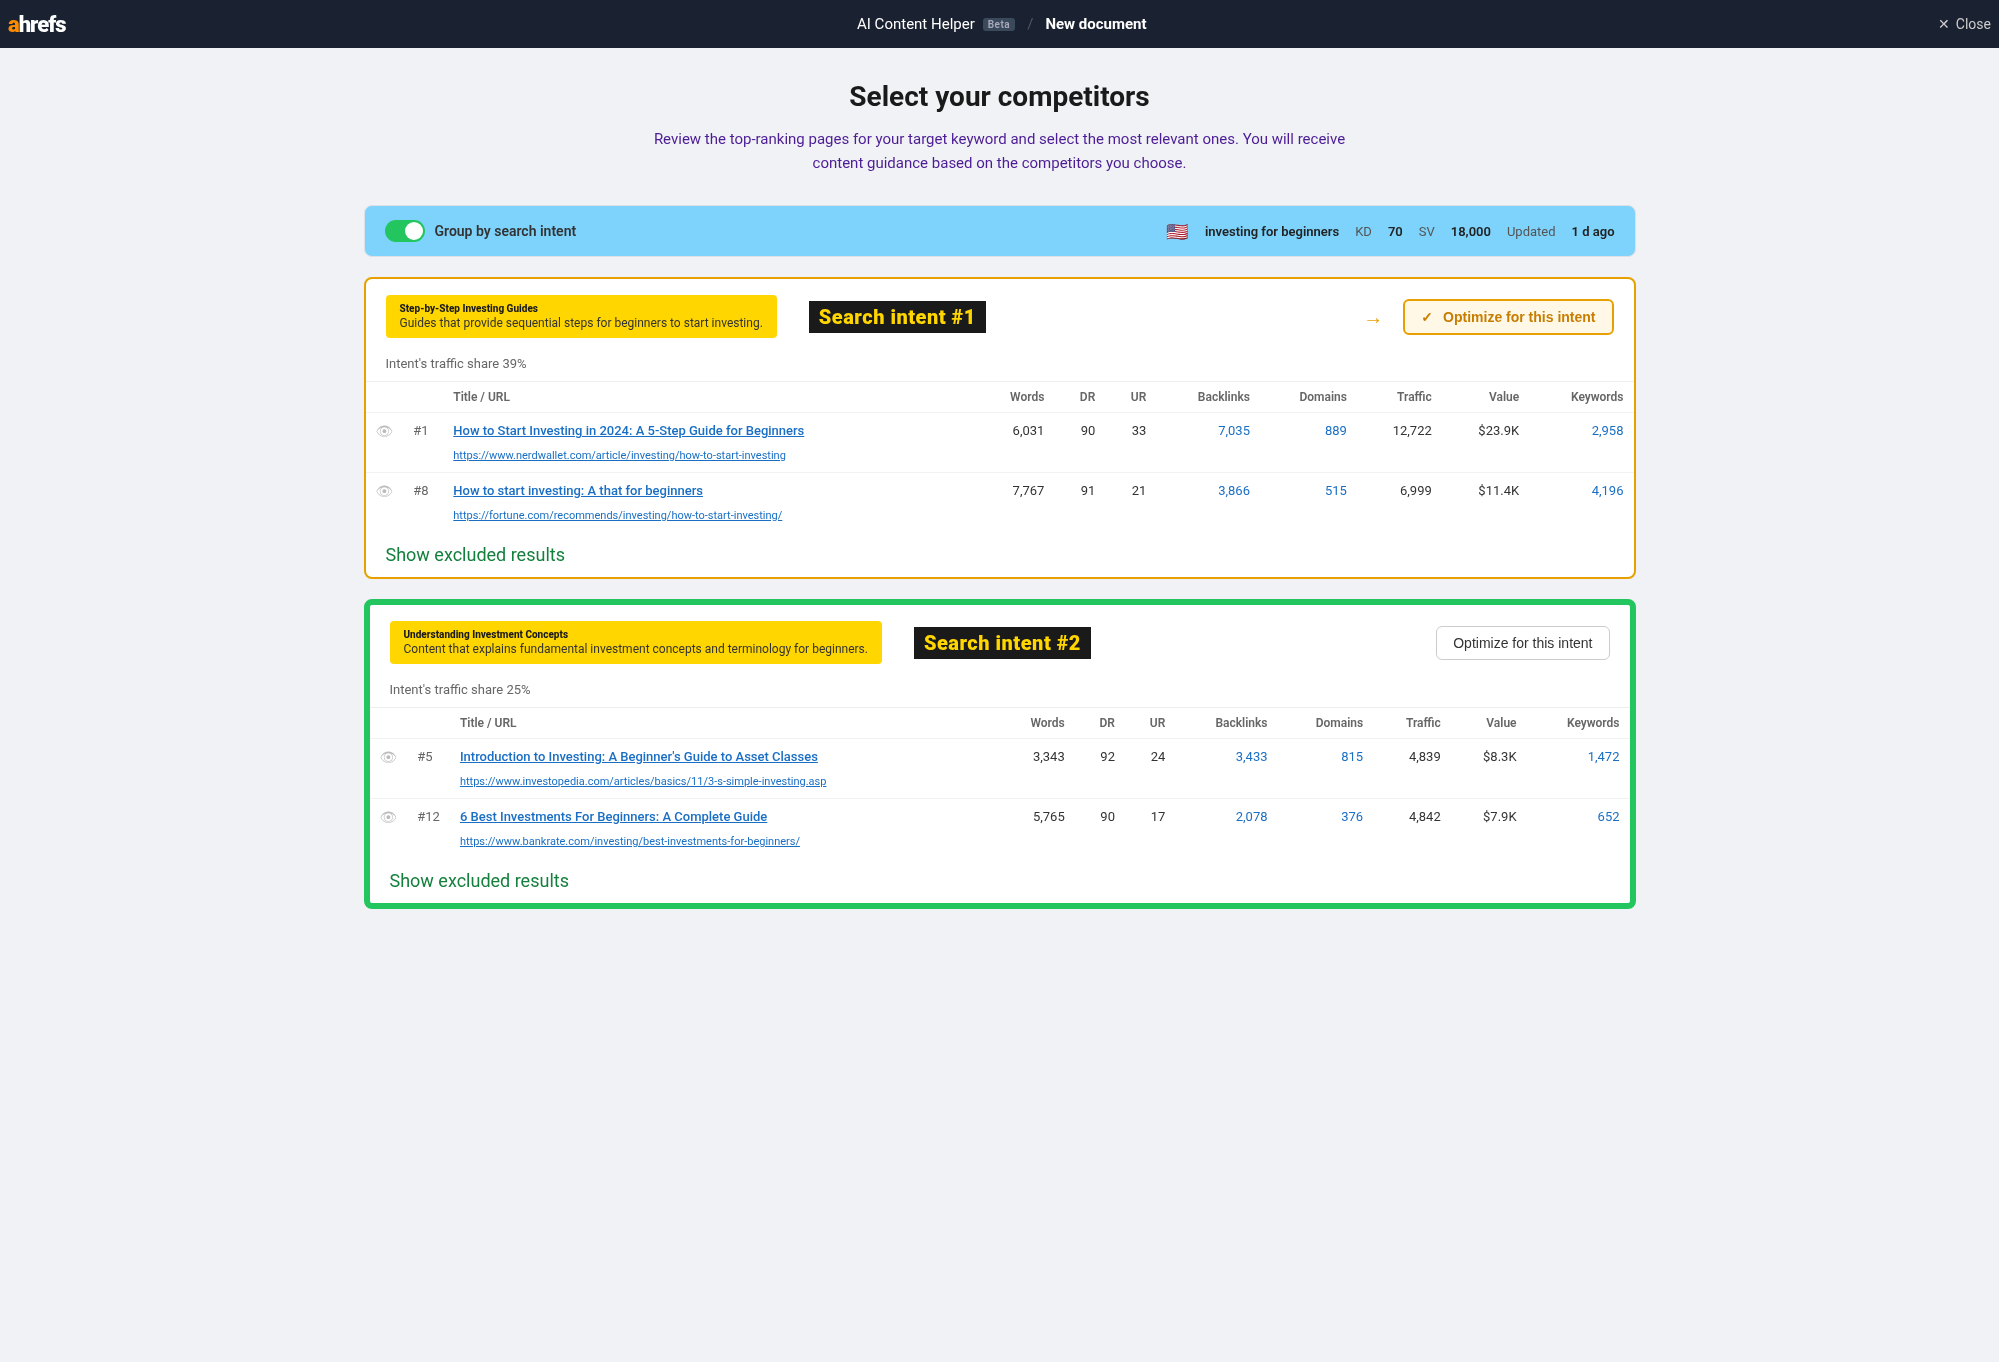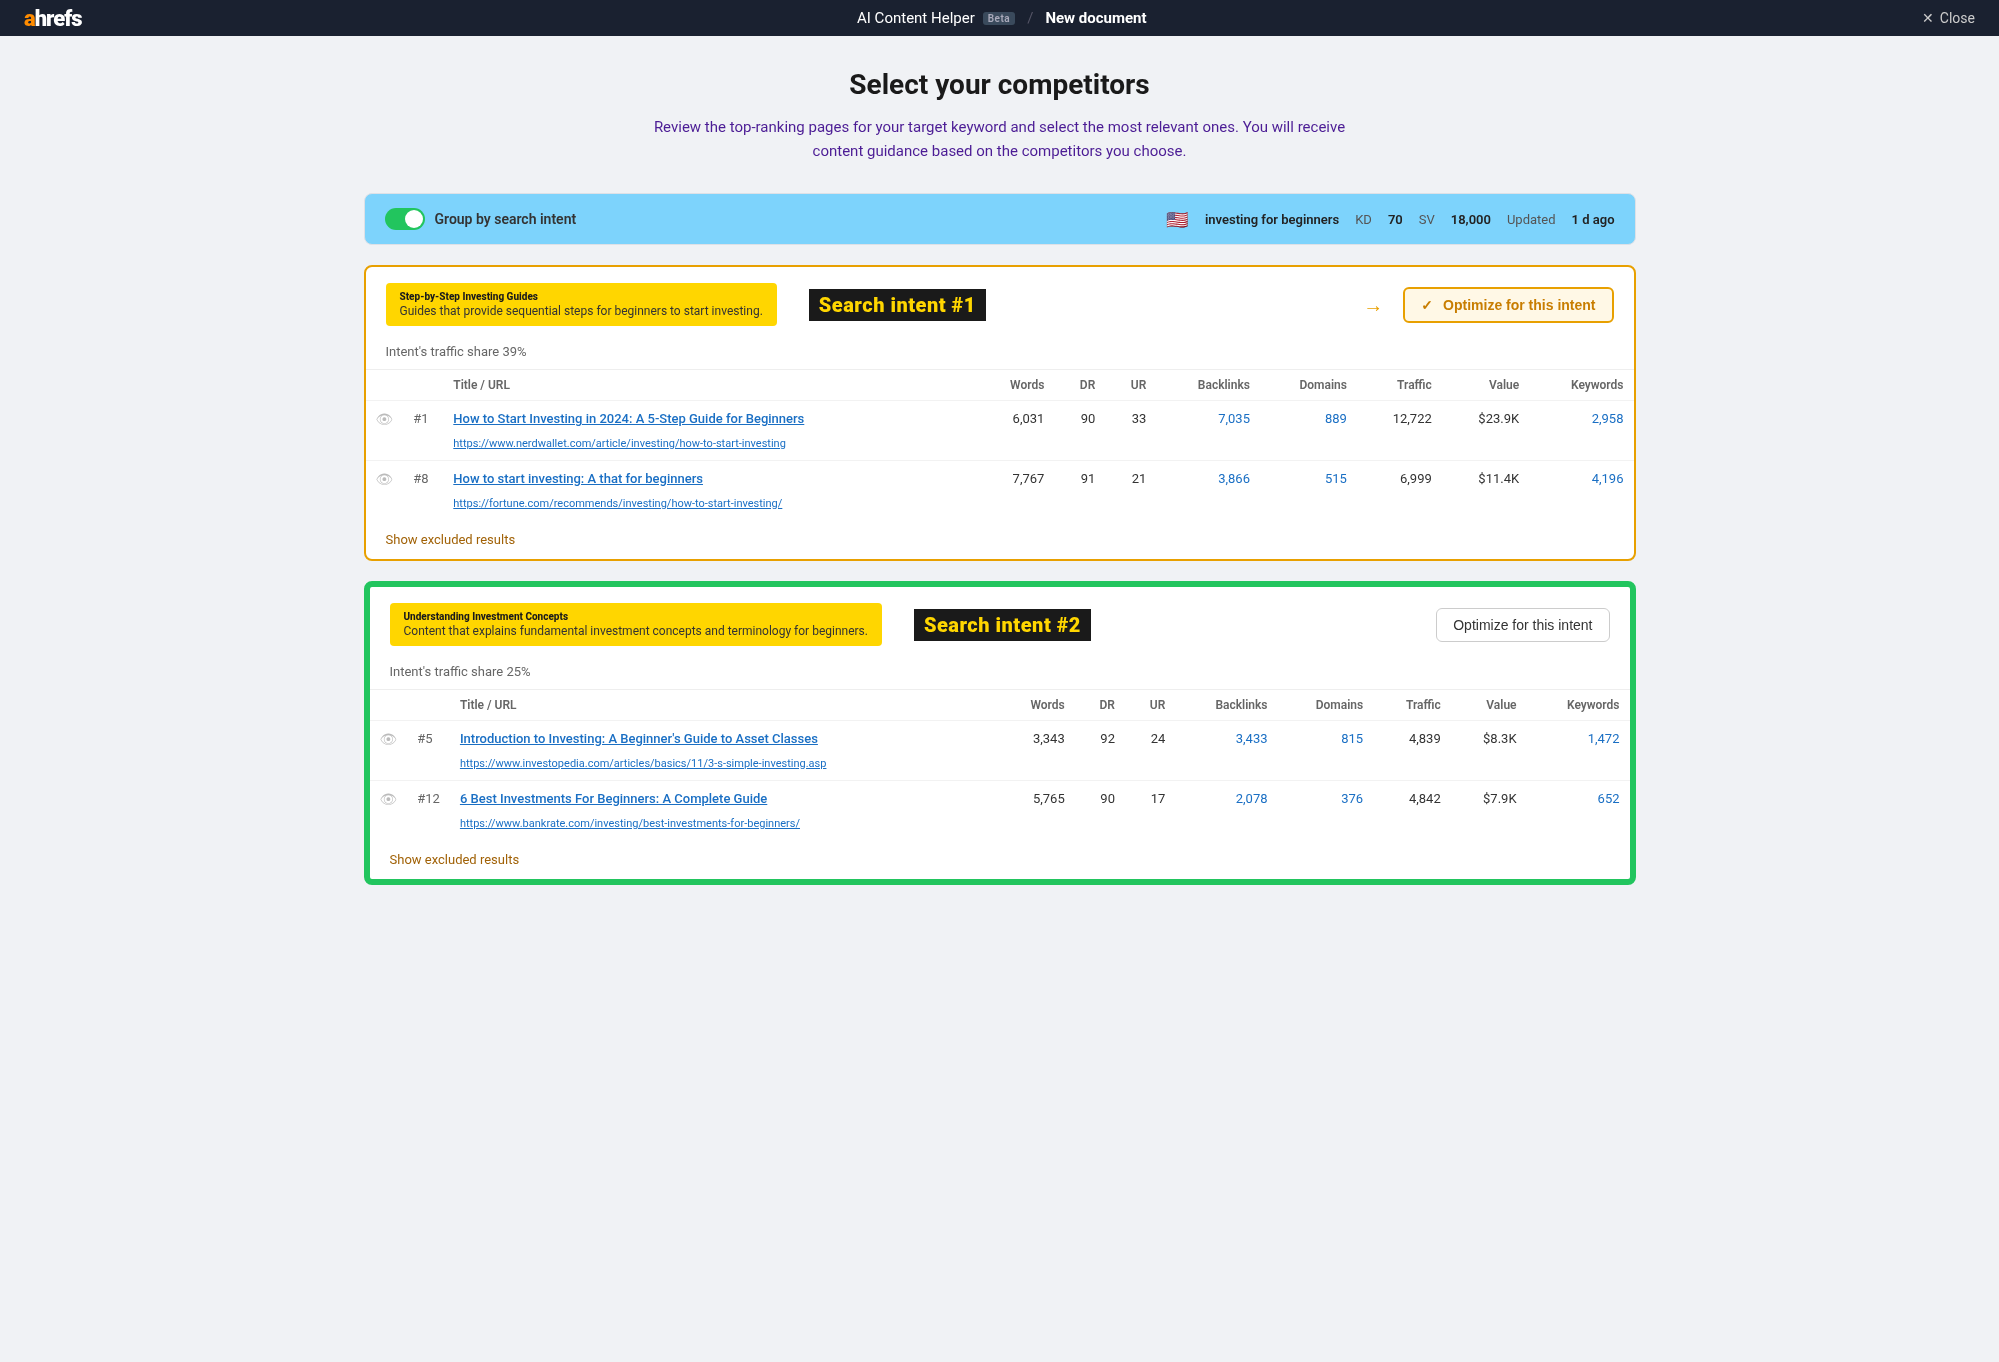--- a/index.html
+++ b/index.html
@@ -3,22 +3,22 @@
   <meta charset="utf-8">
   <style>
     * { box-sizing: border-box; margin: 0; padding: 0; }
     body { font-family: -apple-system, BlinkMacSystemFont, 'Segoe UI', Roboto, sans-serif; background: #f0f2f5; color: #333; font-size: 14px; }
 
     
     .header {
       background: #1a2130;
       display: flex;
       align-items: center;
-      padding: 0 24px;
-      height: 36px;
+      padding: 0 8px;
+      height: 48px;
       color: #fff;
     }
     .logo { color: #ff8c00; font-size: 22px; font-weight: 900; letter-spacing: -1px; margin-right: auto; }
     .logo span { color: #fff; }
     .header-center { display: flex; align-items: center; gap: 8px; font-size: 15px; }
     .header-center .beta-badge {
       background: #3a4a5c;
       color: #aab; font-size: 10px; padding: 1px 5px; border-radius: 3px; font-weight: 600; letter-spacing: 0.5px;
     }
     .header-center .separator { color: #556; margin: 0 4px; }
@@ -157,22 +157,22 @@
       vertical-align: top;
     }
     .results-table td:first-child { text-align: center; width: 36px; }
     .results-table td:nth-child(2) { text-align: left; width: 40px; color: #666; }
     .results-table td:nth-child(3) { text-align: left; }
     .result-title { color: #1a6fc4; font-size: 13px; font-weight: 500; }
     .result-url { color: #1a6fc4; font-size: 11px; font-weight: 400; display: block; margin-top: 11px; }
     .link-blue { color: #1a6fc4; cursor: pointer; }
     .show-excluded {
       padding: 12px 20px;
-      font-size: 13px;
-      color: #a16207;
+      font-size: 18px;
+      color: #15803d;
       cursor: pointer;
       display: inline-block;
     }
 
     .eye-off-icon { color: #bbb; font-size: 14px; }
 
     
     .check-icon { margin-right: 2px; }
   </style>
 </head>

